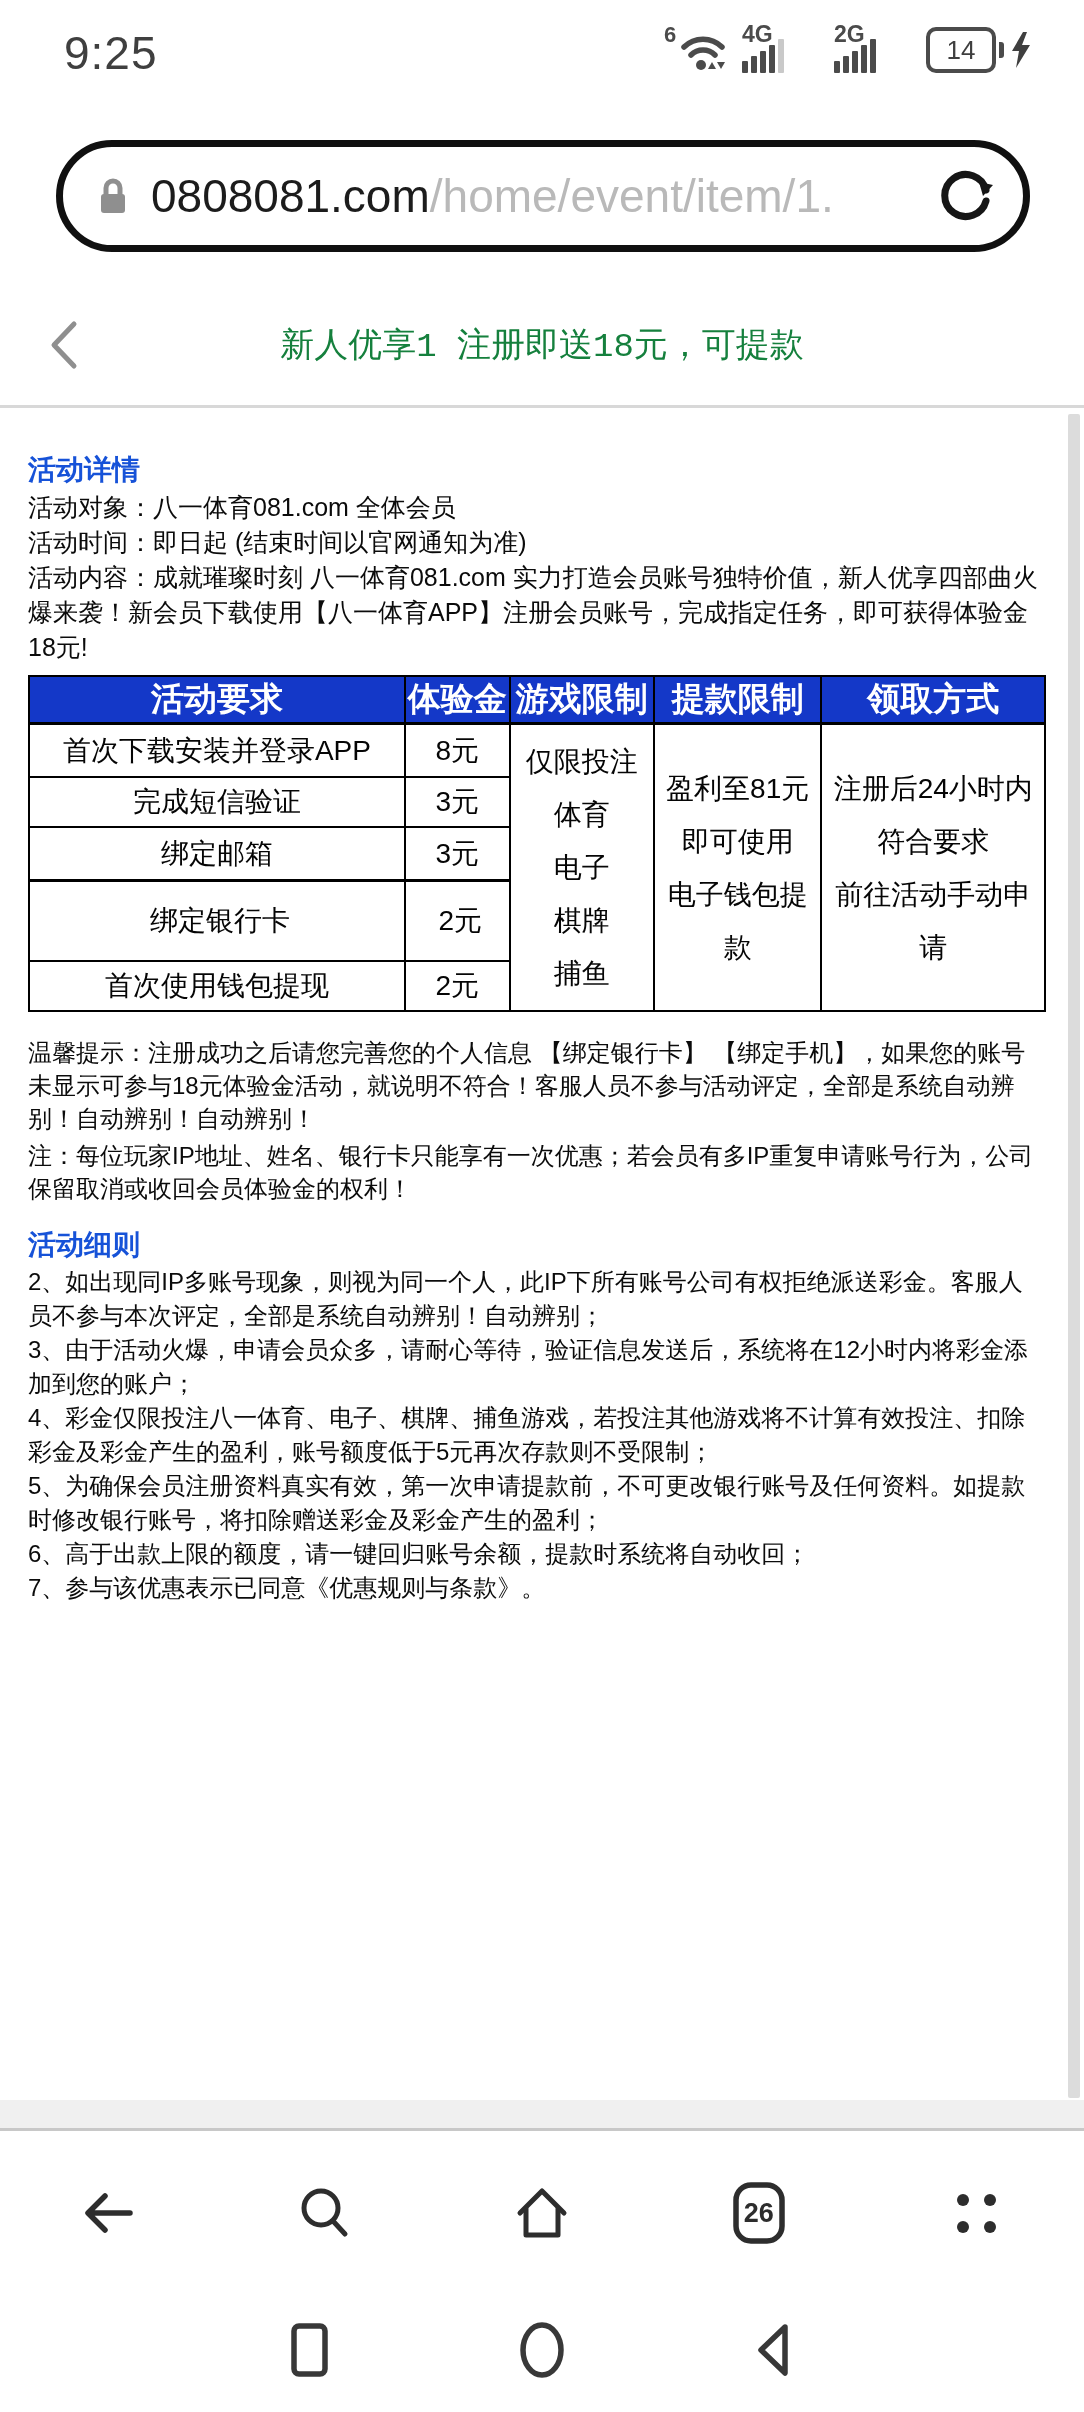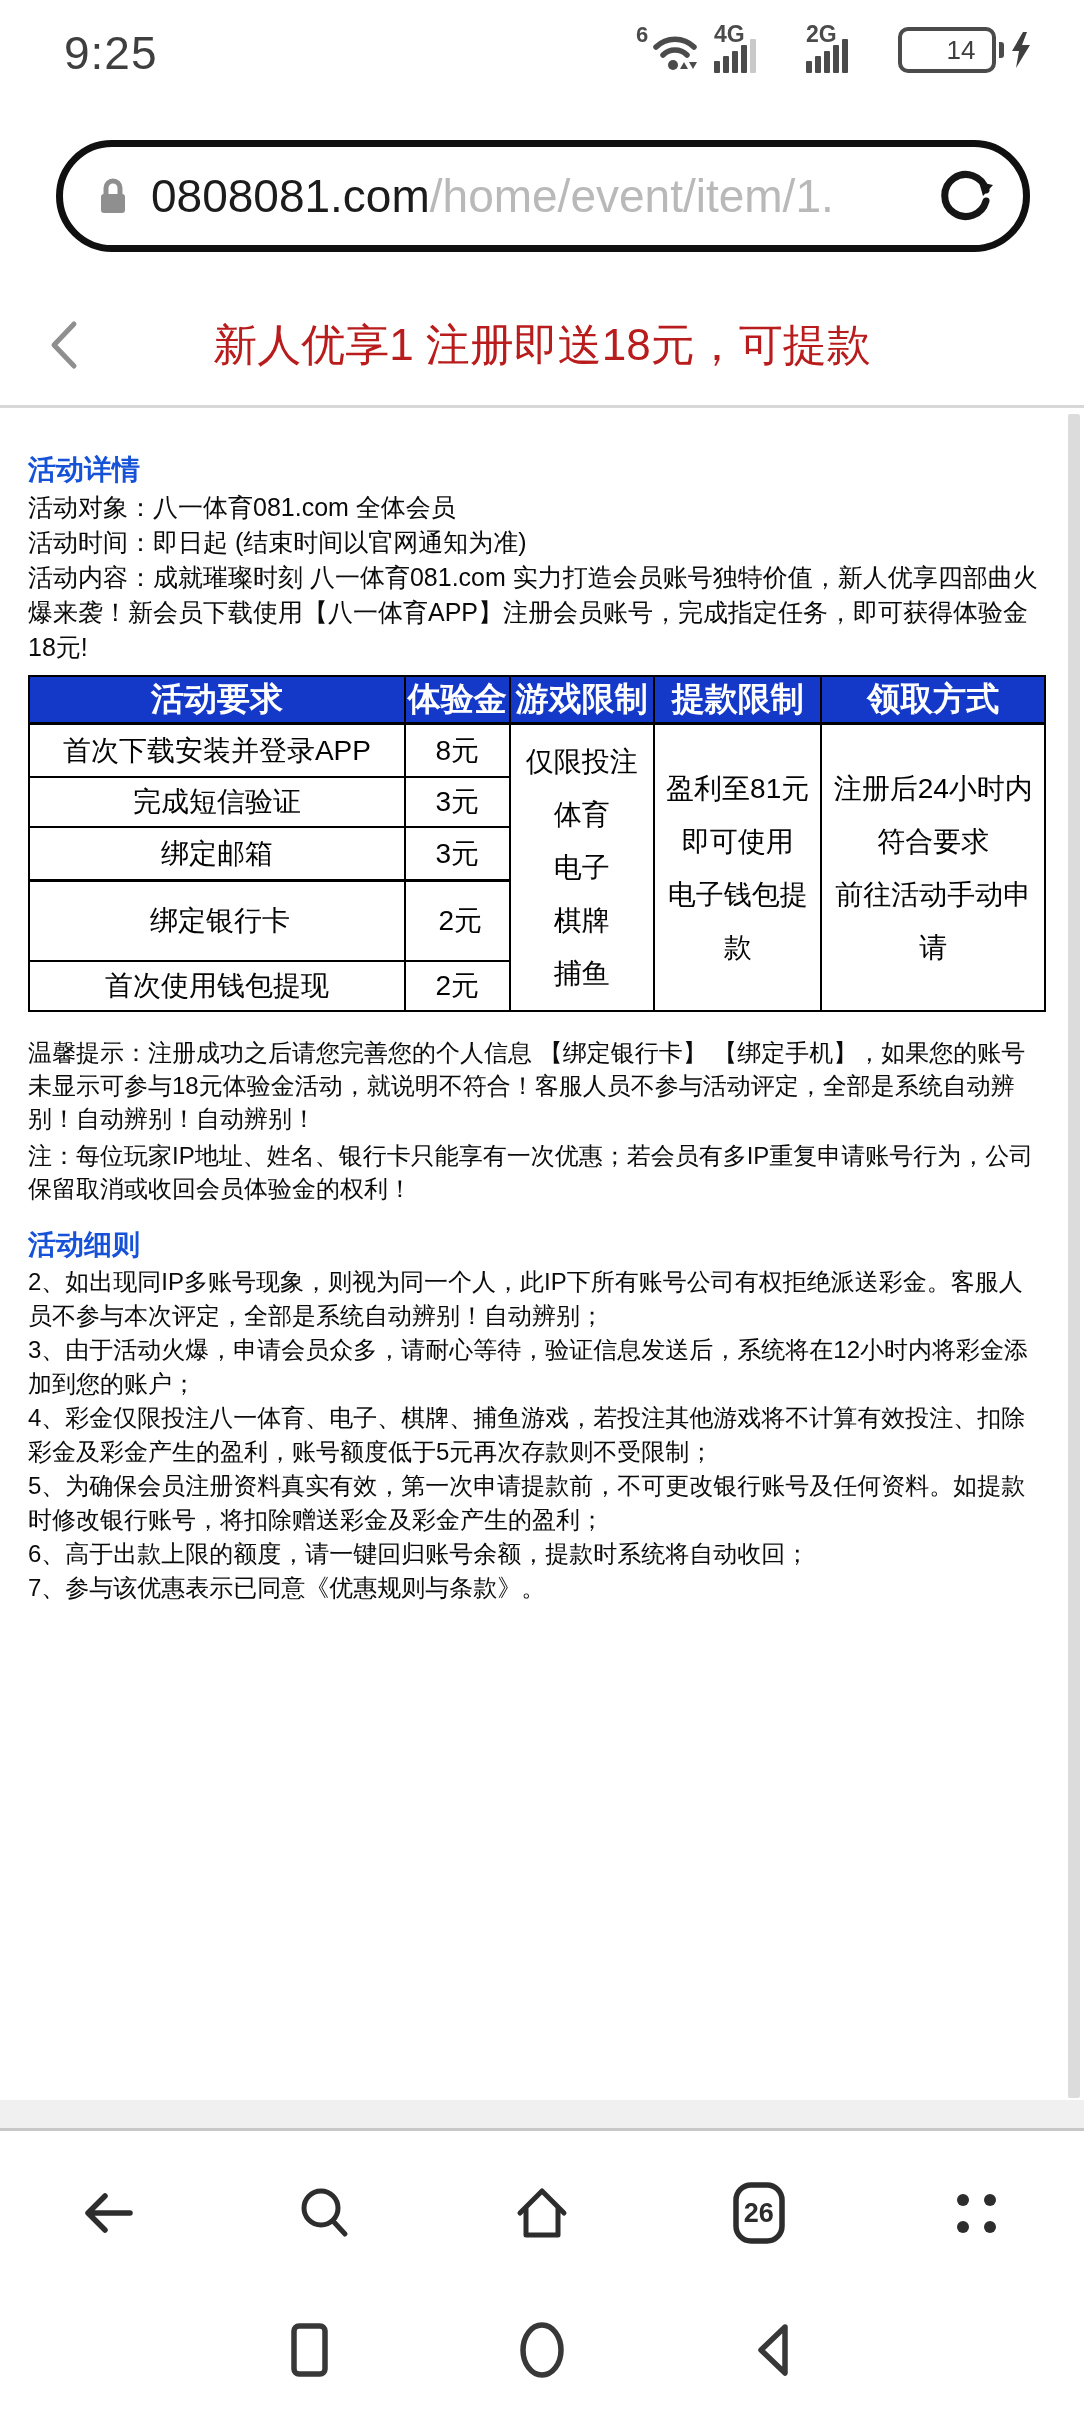--- a/index.html
+++ b/index.html
@@ -18,41 +18,41 @@
   .sig .netlbl{position:absolute;left:0;top:0;font-size:23px;font-weight:bold;color:#4b4b4b;}
   .bars{position:absolute;left:0;bottom:6px;display:flex;align-items:flex-end;gap:3px;}
   .bars i{display:block;width:6px;background:#4b4b4b;border-radius:1px;}
   .bars i:nth-child(1){height:12px}.bars i:nth-child(2){height:17px}
   .bars i:nth-child(3){height:22px}.bars i:nth-child(4){height:28px}
   .bars i:nth-child(5){height:34px}
   .bars.dim-last i:nth-child(5){background:#c9c9c9;}
   .battery{position:relative;display:flex;align-items:center;}
   .batt-body{width:62px;height:38px;border:4px solid #4b4b4b;border-radius:10px;
              display:flex;align-items:center;justify-content:center;
-             font-size:26px;color:#3f3f3f;padding-left:28px;}
+             font-size:26px;color:#3f3f3f;}
   .batt-nub{width:5px;height:16px;background:#4b4b4b;border-radius:0 3px 3px 0;margin-left:3px;}
   .bolt{margin-left:6px;}
 
   
   .url-pill{position:absolute;left:56px;top:140px;width:974px;height:112px;box-sizing:border-box;
             border:7px solid #101010;border-radius:56px;background:#fff;
             display:flex;align-items:center;padding:0 26px 0 34px;}
   .url-text{flex:1;position:relative;margin-left:22px;font-size:46px;white-space:nowrap;overflow:hidden;}
   .url-domain{color:#1c1c1c;}
   .url-path{color:#b9b9b9;}
   .url-fade{position:absolute;right:0;top:0;bottom:0;width:60px;
             background:linear-gradient(to right,rgba(255,255,255,0),#fff);}
   .refresh{flex:0 0 auto;margin-left:10px;}
 
   
   .page-header{position:absolute;left:0;right:0;top:300px;height:90px;}
   .back-btn{position:absolute;left:44px;top:18px;width:40px;height:54px;}
   .page-title{position:absolute;left:110px;right:110px;top:0;height:90px;
               display:flex;align-items:center;justify-content:center;
-              font-size:44px;color:#b91c1c;}
+              font-size:34px;color:#15803d;font-family:Liberation Mono, monospace;}
   .chrome-divider{position:absolute;left:0;right:0;top:405px;height:3px;background:#d8d8d8;}
 
   
   .webpage{position:absolute;left:28px;width:1018px;top:450px;}
   .scrollbar{position:absolute;right:4px;top:414px;width:12px;height:1684px;background:#dcdcdc;border-radius:2px;}
   h2.sec{margin:0;font-size:28px;font-weight:bold;color:var(--heading-blue,#1652d8);line-height:40px;}
   p.detail{margin:0;font-size:25px;line-height:35px;color:#0b0b0b;}
 
   table.promo{border-collapse:collapse;width:100%;margin-top:10px;table-layout:fixed;}
   table.promo th,table.promo td{border:2px solid #000;text-align:center;padding:0;}

